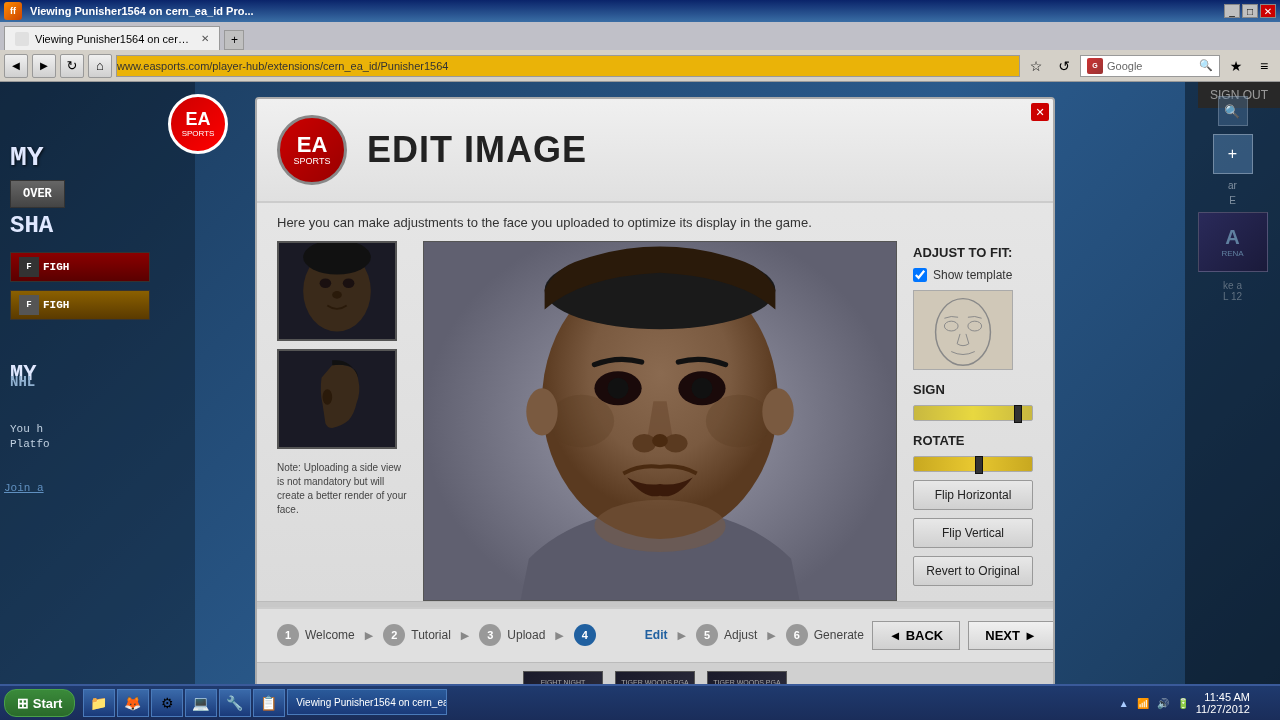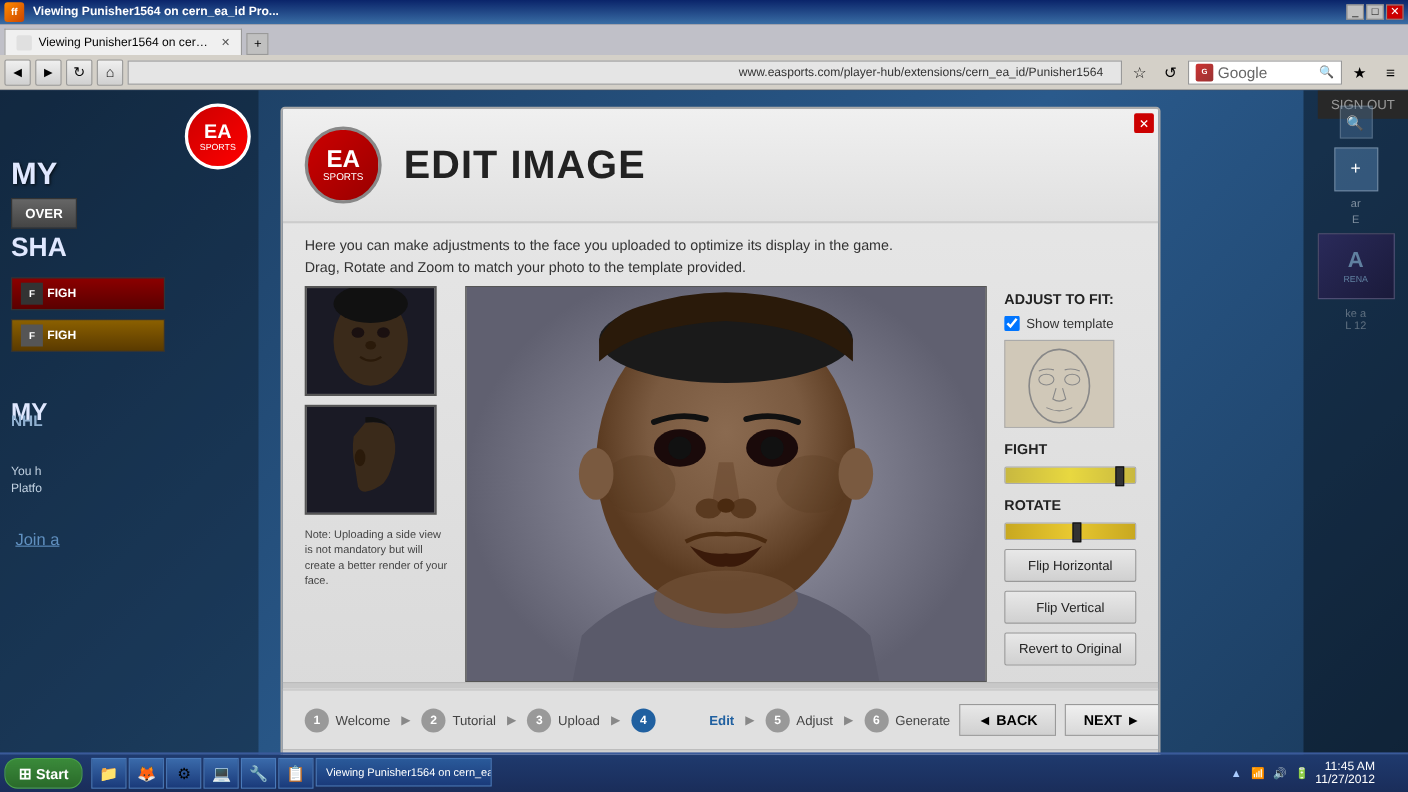--- a/index.html
+++ b/index.html
@@ -82,24 +82,24 @@
       background: linear-gradient(to bottom, #f0f0f0, #d0d0d0);
       border: 1px solid #999;
       border-radius: 2px;
       display: flex; align-items: center; justify-content: center;
       font-size: 13px; cursor: pointer;
     }
     .address-bar {
       flex: 1;
       height: 22px;
       border: 1px solid #999;
-      background: #e5e5e5;
-      padding: 0 16px;
-      font-size: 11px;
-      display: flex; align-items: center; justify-content: flex-end;
+      background: #eab308;
+      padding: 0 0;
+      font-size: 11px;
+      display: flex; align-items: center;
     }
     .search-bar {
       width: 140px;
       height: 22px;
       border: 1px solid #999;
       background: white;
       padding: 0 6px;
       font-size: 11px;
       display: flex; align-items: center;
       gap: 4px;
@@ -116,23 +116,24 @@
       height: calc(720px - 22px - 28px - 32px);
       background: linear-gradient(135deg, #1a3a5c 0%, #2a5a8c 50%, #1a3a5c 100%);
       position: relative;
       overflow: hidden;
     }
 
     
     .sidebar-left {
       position: absolute;
       left: 0; top: 0;
-      width: 235px;
+      width: 195px;
       height: 100%;
       background: rgba(0,0,0,0.3);
+      font-family: Liberation Mono, monospace;
     }
 
     
     .ea-logo {
       width: 60px; height: 60px;
       background: linear-gradient(135deg, #cc0000, #ff0000);
       border-radius: 50%;
       display: flex; align-items: center; justify-content: center;
       position: absolute;
       left: 168px; top: 12px;
@@ -231,23 +232,23 @@
     .sidebar-text {
       position: absolute;
       left: 10px; top: 340px;
       color: #c0d0e0;
       font-size: 11px;
       width: 200px;
       line-height: 1.4;
     }
     .sidebar-link {
       position: absolute;
-      left: 14px; top: 400px;
+      left: 4px; top: 400px;
       color: #6090c0;
-      font-size: 15px;
+      font-size: 11px;
       cursor: pointer;
       text-decoration: underline;
     }
 
     
     .sidebar-right {
       position: absolute;
       right: 0; top: 0;
       width: 95px;
       height: 100%;
@@ -657,21 +658,21 @@
       </div>
     <div class="address-bar">
       <span style="font-size:11px;color:#333;">www.easports.com/player-hub/extensions/cern_ea_id/Punisher1564</span>
     </div>
     <div class="nav-icon-btn">☆</div>
     <div class="nav-icon-btn">↺</div>
     <div class="search-bar">
       <div style="width:16px;height:16px;background:linear-gradient(135deg,#cc3333,#993333);border-radius:2px;display:flex;align-items:center;justify-content:center;flex-shrink:0;">
         <span style="color:white;font-size:7px;font-weight:bold;">G</span>
       </div>
-      <span style="font-size:14px;color:#666;flex:1;">Google</span>
+      <span style="font-size:11px;color:#666;flex:1;">Google</span>
       <span style="color:#666;font-size:11px;">🔍</span>
     </div>
     <div class="nav-icon-btn">★</div>
     <div class="nav-icon-btn">≡</div>
   </div>
 
   <div class="page-content">
 
     <div class="ea-logo">
       <div class="ea-logo-text">
@@ -729,21 +730,20 @@
       <div class="modal-header">
         <div class="ea-sports-logo">
           <span class="ea-text">EA</span>
           <span class="sports-text">SPORTS</span>
         </div>
         <div class="modal-title">EDIT IMAGE</div>
       </div>
 
       <div class="modal-desc">
         <div>Here you can make adjustments to the face you uploaded to optimize its display in the game.</div>
-        <div>Drag, Rotate and Zoom to match your photo to the template provided.</div>
       </div>
 
       <div class="modal-body">
 
         <div class="photo-panel">
 
           <div class="photo-thumb photo-thumb-front">
             <svg width="120" height="100" viewBox="0 0 120 100">
 
               <rect width="120" height="100" fill="#1a1a25"></rect>
@@ -847,21 +847,21 @@
 
               <path d="M47 44 L44 54 Q50 58 56 54 L53 44" fill="none" stroke="#888" stroke-width="1"></path>
 
               <path d="M38 62 Q50 68 62 62" fill="none" stroke="#888" stroke-width="1"></path>
 
               <path d="M31 28 Q38 25 45 27" stroke="#888" stroke-width="1" fill="none"></path>
               <path d="M55 27 Q62 25 69 28" stroke="#888" stroke-width="1" fill="none"></path>
             </svg>
           </div>
 
-          <div class="zoom-label">FIGHT</div>
+          <div class="zoom-label">SIGN</div>
           <div class="slider-track">
             <div class="slider-thumb" style="left:85%;"></div>
           </div>
 
           <div class="rotate-label">ROTATE</div>
           <div class="slider-track" style="background:linear-gradient(to right,#c8a820,#e8c830,#c8a820);">
             <div class="slider-thumb" style="left:52%;"></div>
           </div>
 
           <button class="ctrl-btn">Flip Horizontal</button>

